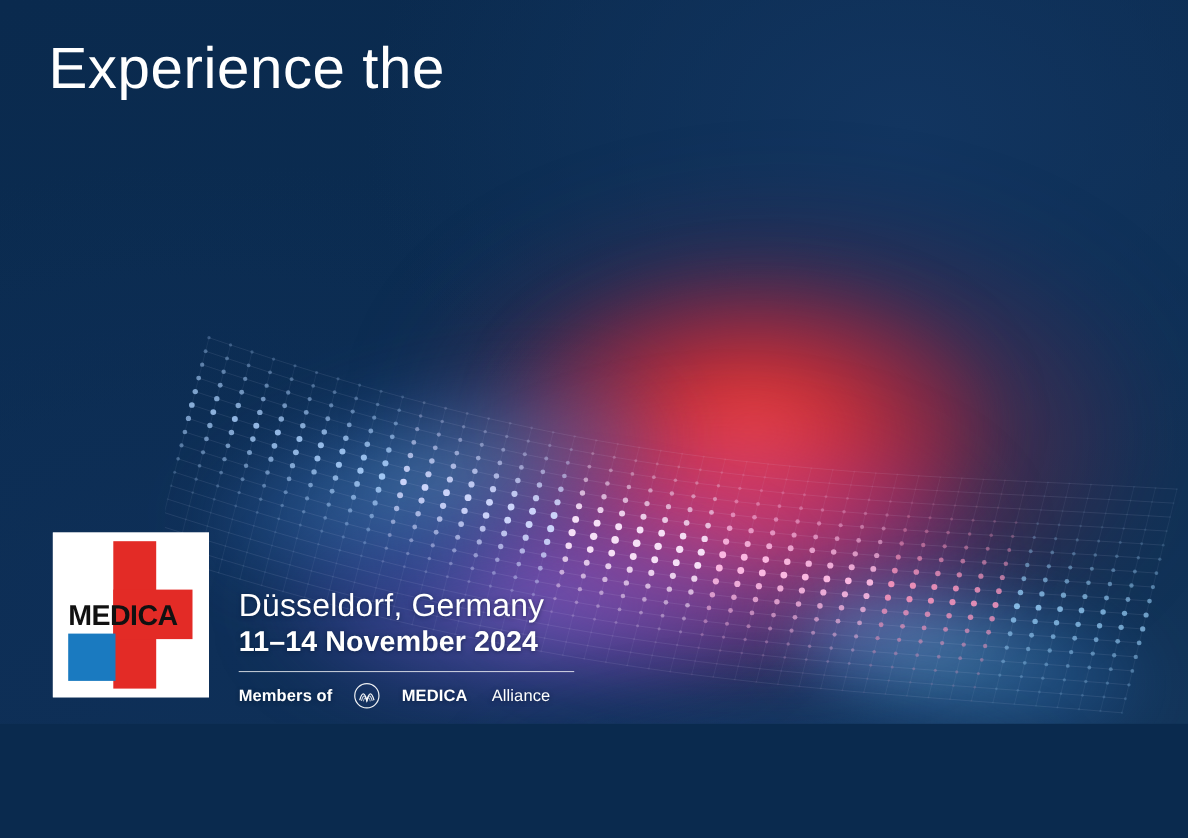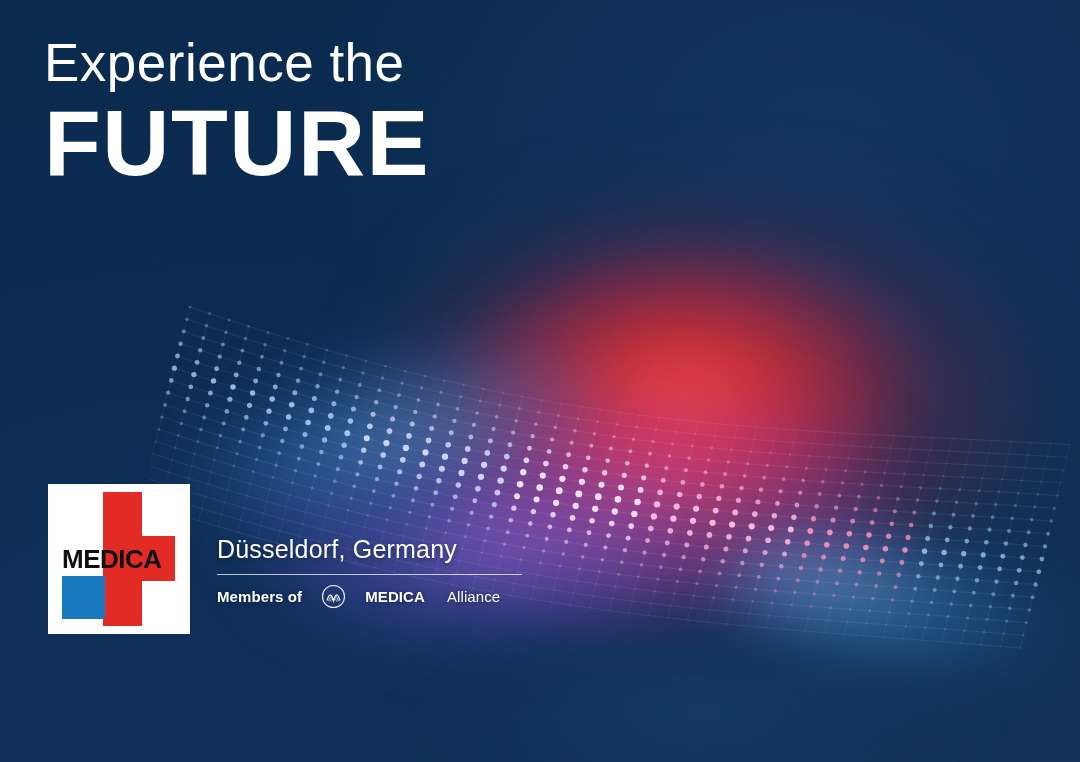--- a/index.html
+++ b/index.html
@@ -6,21 +6,21 @@
 
   html, body {
     width:1080px; height:762px;
     overflow:hidden;
     background:#0a2a4e;
     font-family:"Liberation Sans", sans-serif;
   }
 
   #poster {
     position:relative;
-    width:1080px; height:762px;
+    width:1080px; height:658px;
     overflow:hidden;
     background:
       radial-gradient(ellipse 700px 520px at 76% 18%,  #123560 0%, rgba(18,53,96,0) 70%),
       radial-gradient(ellipse 900px 600px at 18% 88%,  #0e2f58 0%, rgba(14,47,88,0) 72%),
       linear-gradient(160deg, #0a2a4e 0%, #0b2c51 45%, #123459 100%);
   }
 
   
   .art { position:absolute; inset:0; }
 
@@ -137,21 +137,21 @@
   }
 
   
   .info {
     position:absolute;
     left:217px; top:535px;
     width:330px;
     color:#ffffff;
   }
   .info-city {
-    font-size:25px; font-weight:400; line-height:1.12;
+    font-size:29px; font-weight:400; line-height:1.12;
     letter-spacing:.2px;
     text-shadow:0 1px 4px rgba(6,24,48,.55);
   }
   .info-date {
     font-size:26px; font-weight:700; line-height:1.14;
     letter-spacing:.1px;
     margin-top:2px;
     text-shadow:0 1px 4px rgba(6,24,48,.55);
   }
   .info-rule {
@@ -1041,38 +1041,38 @@
             <circle cx="830.9" cy="389.8" r="1.08" fill="rgb(150,206,248)" opacity="0.09"></circle>
             <circle cx="850.4" cy="391.4" r="1.10" fill="rgb(150,206,248)" opacity="0.10"></circle>
             <circle cx="870.0" cy="393.0" r="1.12" fill="rgb(150,206,248)" opacity="0.10"></circle>
           </g>
         </svg>
     </div>
   </div>
 
   <div class="headline">
     <div class="hl-1">Experience the</div>
-    <div class="hl-2">FUTURE</div>
   </div>
 
   <div class="logo">
     <svg viewBox="0 0 142 150" width="142" height="150">
       <rect x="0" y="0" width="142" height="150" fill="#ffffff"></rect>
 
       <rect x="55" y="8" width="39" height="134" fill="#e32b26"></rect>
       <rect x="55" y="52" width="72" height="45" fill="#e32b26"></rect>
 
       <rect x="14" y="92" width="43" height="43" fill="#1a7ac0"></rect>
 
       <text id="logo-wordmark" x="14" y="84" font-family="Liberation Sans, sans-serif" font-size="26" font-weight="700" fill="#111111" letter-spacing="-0.5">MEDICA</text>
     </svg>
   </div>
 
   <div class="info">
     <div class="info-city">Düsseldorf, Germany</div>
+    <div class="info-date">11–14 November 2024</div>
     <div class="info-rule"></div>
 
     <div class="info-members">
       <span class="members-label">Members of</span>
 
       <svg class="alliance-mark" width="25" height="25" viewBox="0 0 25 25">
         <circle cx="12.5" cy="12.5" r="11" fill="none" stroke="#ffffff" stroke-width="1.1" opacity=".92"></circle>
         <path d="M6 16.6 Q9.25 5.2 12.5 16.6 Q15.75 5.2 19 16.6" fill="none" stroke="#ffffff" stroke-width="1.15" opacity=".95"></path>
         <path d="M7.6 17.2 Q10.05 8.2 12.5 17.2 Q14.95 8.2 17.4 17.2" fill="none" stroke="#ffffff" stroke-width="1.05" opacity=".8"></path>
         <path d="M9.3 17.6 Q10.9 11.4 12.5 17.6 Q14.1 11.4 15.7 17.6" fill="none" stroke="#ffffff" stroke-width=".95" opacity=".65"></path>

